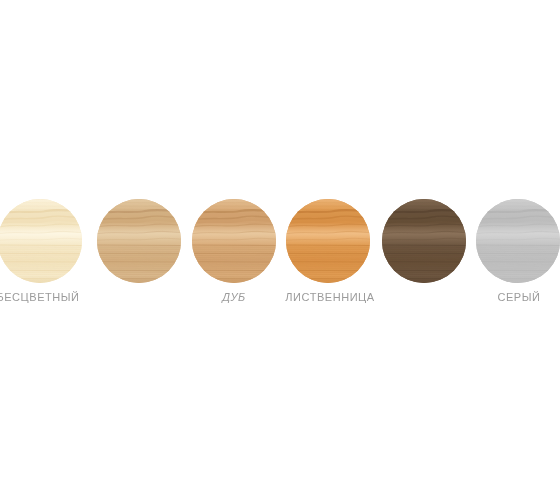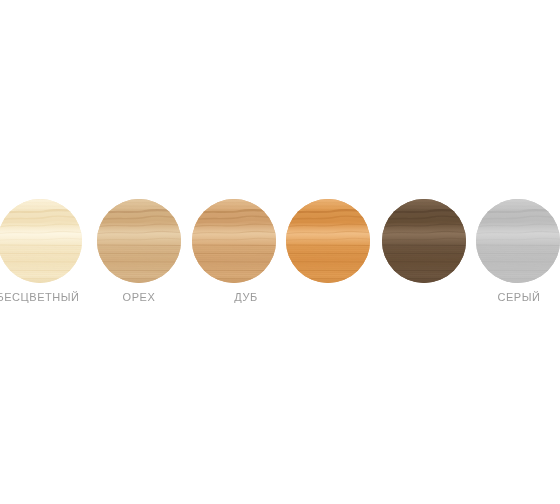--- a/index.html
+++ b/index.html
@@ -158,21 +158,20 @@
           <line x1="-4" x2="96" y1="87.80" y2="88.30" stroke="#b08455" stroke-width="0.65" stroke-opacity="0.18"></line>
           <line x1="-4" x2="96" y1="89.90" y2="90.10" stroke="#b08455" stroke-width="0.65" stroke-opacity="0.18"></line>
           <line x1="-4" x2="96" y1="92.00" y2="92.20" stroke="#b08455" stroke-width="1.10" stroke-opacity="0.34"></line>
           <line x1="-4" x2="96" y1="4.00" y2="4.60" stroke="#b08455" stroke-width="0.6" stroke-opacity="0.14"></line>
           <line x1="-4" x2="96" y1="7.40" y2="8.00" stroke="#b08455" stroke-width="0.6" stroke-opacity="0.14"></line>
           <line x1="-4" x2="96" y1="10.80" y2="11.40" stroke="#b08455" stroke-width="0.6" stroke-opacity="0.14"></line>
           <line x1="-4" x2="96" y1="14.20" y2="14.80" stroke="#b08455" stroke-width="0.6" stroke-opacity="0.14"></line>
         </svg>
       </div>
     </div>
-    <div class="swatch-label" style="left: 49px; width: 180px;">ОРЕХ</div>
     <div class="swatch" style="left: 192px;">
       <div class="swatch-disc" style="background: rgb(217, 171, 121);">
         <svg class="grain" viewBox="0 0 92 92" width="92" height="92">
           <defs>
             <linearGradient id="g2" x1="0" y1="0" x2="0" y2="1">
               <stop offset="0" stop-color="#e8c79d"></stop>
               <stop offset="0.16" stop-color="#d9ab79"></stop>
               <stop offset="0.3" stop-color="#d2a270"></stop>
               <stop offset="0.42" stop-color="#e8c79d"></stop>
               <stop offset="0.55" stop-color="#d9ab79"></stop>
@@ -209,21 +208,21 @@
           <line x1="-4" x2="96" y1="87.80" y2="88.30" stroke="#ab7742" stroke-width="0.65" stroke-opacity="0.18"></line>
           <line x1="-4" x2="96" y1="89.90" y2="90.10" stroke="#ab7742" stroke-width="0.65" stroke-opacity="0.18"></line>
           <line x1="-4" x2="96" y1="92.00" y2="92.20" stroke="#ab7742" stroke-width="1.10" stroke-opacity="0.34"></line>
           <line x1="-4" x2="96" y1="4.00" y2="4.60" stroke="#ab7742" stroke-width="0.6" stroke-opacity="0.14"></line>
           <line x1="-4" x2="96" y1="7.40" y2="8.00" stroke="#ab7742" stroke-width="0.6" stroke-opacity="0.14"></line>
           <line x1="-4" x2="96" y1="10.80" y2="11.40" stroke="#ab7742" stroke-width="0.6" stroke-opacity="0.14"></line>
           <line x1="-4" x2="96" y1="14.20" y2="14.80" stroke="#ab7742" stroke-width="0.6" stroke-opacity="0.14"></line>
         </svg>
       </div>
     </div>
-    <div class="swatch-label" style="left: 156px; width: 180px;">ДУБ</div>
+    <div class="swatch-label" style="left: 144px; width: 180px; font-style: italic;">ДУБ</div>
     <div class="swatch" style="left: 286px;">
       <div class="swatch-disc" style="background: rgb(224, 156, 83);">
         <svg class="grain" viewBox="0 0 92 92" width="92" height="92">
           <defs>
             <linearGradient id="g3" x1="0" y1="0" x2="0" y2="1">
               <stop offset="0" stop-color="#f0bd84"></stop>
               <stop offset="0.16" stop-color="#e09c53"></stop>
               <stop offset="0.3" stop-color="#da9248"></stop>
               <stop offset="0.42" stop-color="#f0bd84"></stop>
               <stop offset="0.55" stop-color="#e09c53"></stop>
@@ -260,20 +259,21 @@
           <line x1="-4" x2="96" y1="87.80" y2="88.30" stroke="#b56c27" stroke-width="0.65" stroke-opacity="0.18"></line>
           <line x1="-4" x2="96" y1="89.90" y2="90.10" stroke="#b56c27" stroke-width="0.65" stroke-opacity="0.18"></line>
           <line x1="-4" x2="96" y1="92.00" y2="92.20" stroke="#b56c27" stroke-width="1.10" stroke-opacity="0.34"></line>
           <line x1="-4" x2="96" y1="4.00" y2="4.60" stroke="#b56c27" stroke-width="0.6" stroke-opacity="0.14"></line>
           <line x1="-4" x2="96" y1="7.40" y2="8.00" stroke="#b56c27" stroke-width="0.6" stroke-opacity="0.14"></line>
           <line x1="-4" x2="96" y1="10.80" y2="11.40" stroke="#b56c27" stroke-width="0.6" stroke-opacity="0.14"></line>
           <line x1="-4" x2="96" y1="14.20" y2="14.80" stroke="#b56c27" stroke-width="0.6" stroke-opacity="0.14"></line>
         </svg>
       </div>
     </div>
+    <div class="swatch-label" style="left: 240px; width: 180px;">ЛИСТВЕННИЦА</div>
     <div class="swatch" style="left: 382px;">
       <div class="swatch-disc" style="background: rgb(109, 86, 64);">
         <svg class="grain" viewBox="0 0 92 92" width="92" height="92">
           <defs>
             <linearGradient id="g4" x1="0" y1="0" x2="0" y2="1">
               <stop offset="0" stop-color="#8a7159"></stop>
               <stop offset="0.16" stop-color="#6d5640"></stop>
               <stop offset="0.3" stop-color="#685038"></stop>
               <stop offset="0.42" stop-color="#8a7159"></stop>
               <stop offset="0.55" stop-color="#6d5640"></stop>

